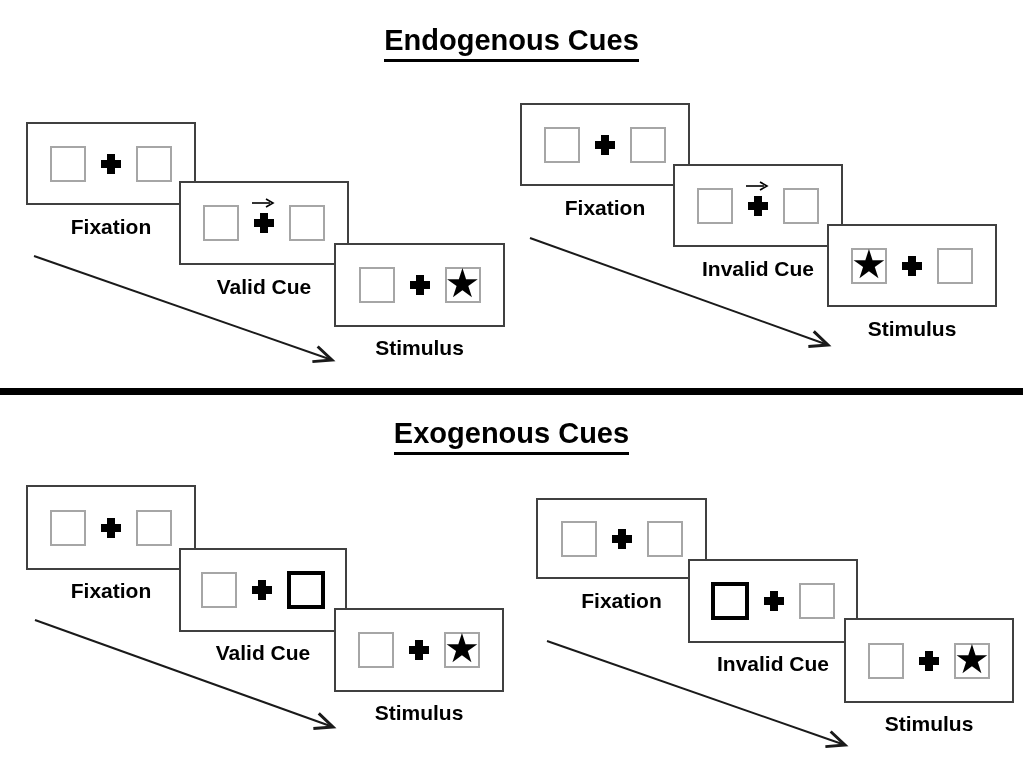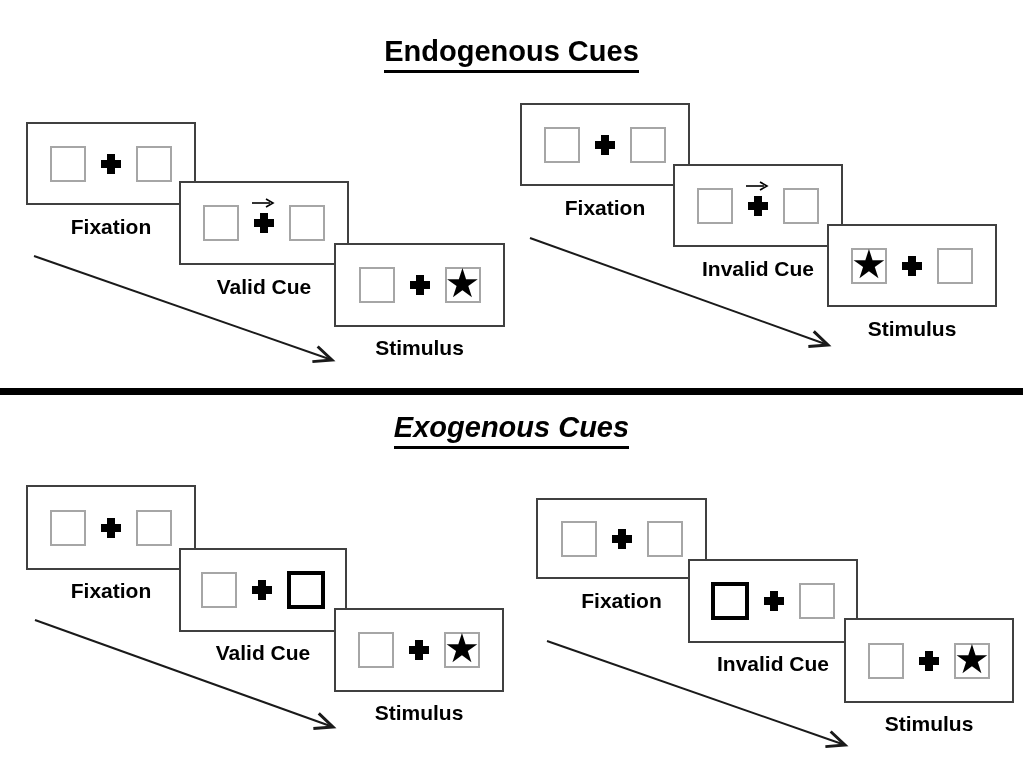--- a/index.html
+++ b/index.html
@@ -4,21 +4,21 @@
 <style>
   html,body{margin:0;padding:0;}
   body{
     width:1023px;height:767px;position:relative;background:#ffffff;
     font-family:"Liberation Sans", sans-serif;color:#000;overflow:hidden;
   }
   .section-title{
     position:absolute;left:0;width:100%;text-align:center;
     font-size:29px;font-weight:bold;letter-spacing:0px;
   }
-  .section-title .u{display:inline-block;border-bottom:3px solid #000;padding-bottom:2px;margin-top:11px;}
+  .section-title .u{display:inline-block;border-bottom:3px solid #000;padding-bottom:2px;}
   .divider{position:absolute;left:0;top:388px;width:100%;height:7px;background:#000;}
   .panel{
     position:absolute;background:#ffffff;border:2px solid #404040;box-sizing:border-box;
     display:flex;align-items:center;justify-content:center;gap:15px;
   }
   .z1{z-index:1}.z2{z-index:2}.z3{z-index:3}
   .box{
     width:36px;height:36px;box-sizing:border-box;border:2px solid #a6a6a6;background:#fff;
     display:flex;align-items:center;justify-content:center;flex:0 0 auto;
   }
@@ -120,21 +120,21 @@
   </div>
   <div class="plus-wrap">
       <div class="plus"></div>
     </div>
   <div class="box"></div>
 </div>
 <div class="frame-label" style="left:827px;top:317px;width:170px;">Stimulus</div>
 
 <div class="divider"></div>
 
-<div class="section-title" style="top:400px;font-style:italic;">
+<div class="section-title" style="top:417px;">
   <span class="u">Exogenous Cues</span>
 </div>
 
 <svg class="seq-arrow" style="left:31px;top:616px;" width="312" height="118">
   <defs>
       <marker id="a3" markerWidth="14" markerHeight="14" refX="11" refY="5" orient="auto">
     <path d="M2,1 L11,5 L2,9" fill="none" stroke="#1a1a1a" stroke-width="1.5"></path>
       </marker>
     </defs>
   <line x1="4" y1="4" x2="302" y2="111" stroke="#1a1a1a" stroke-width="2" marker-end="url(#a3)"></line>

